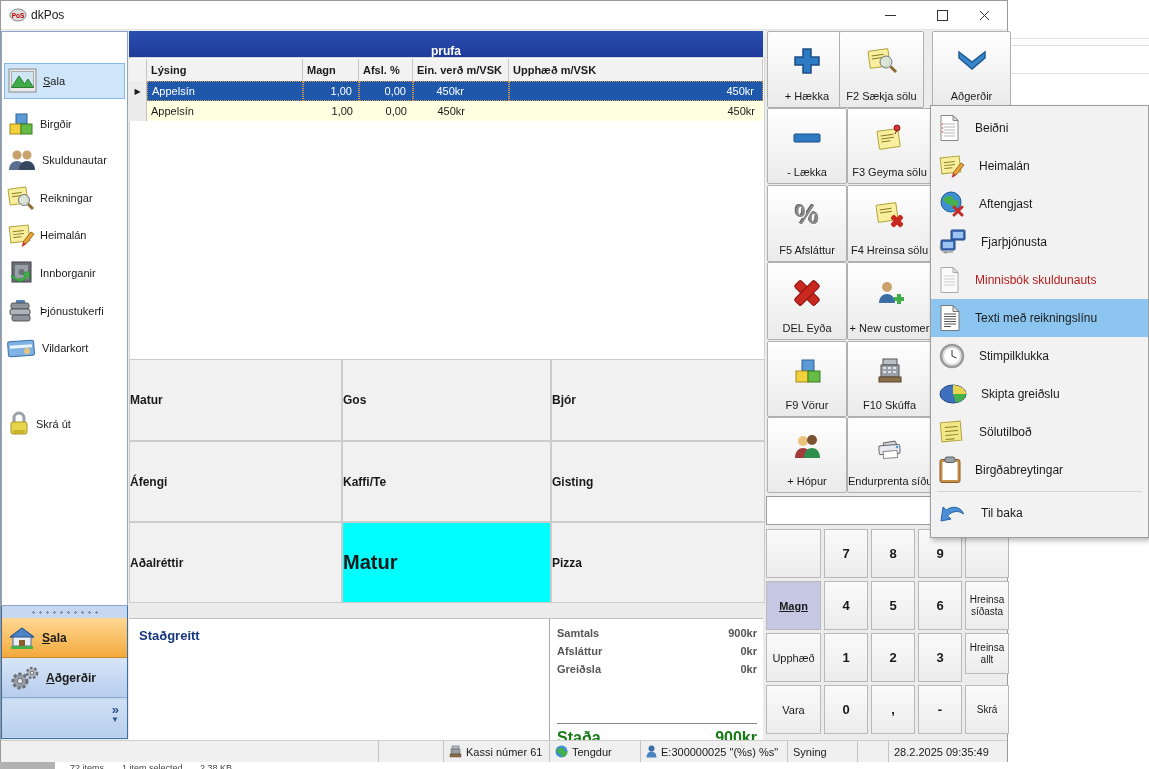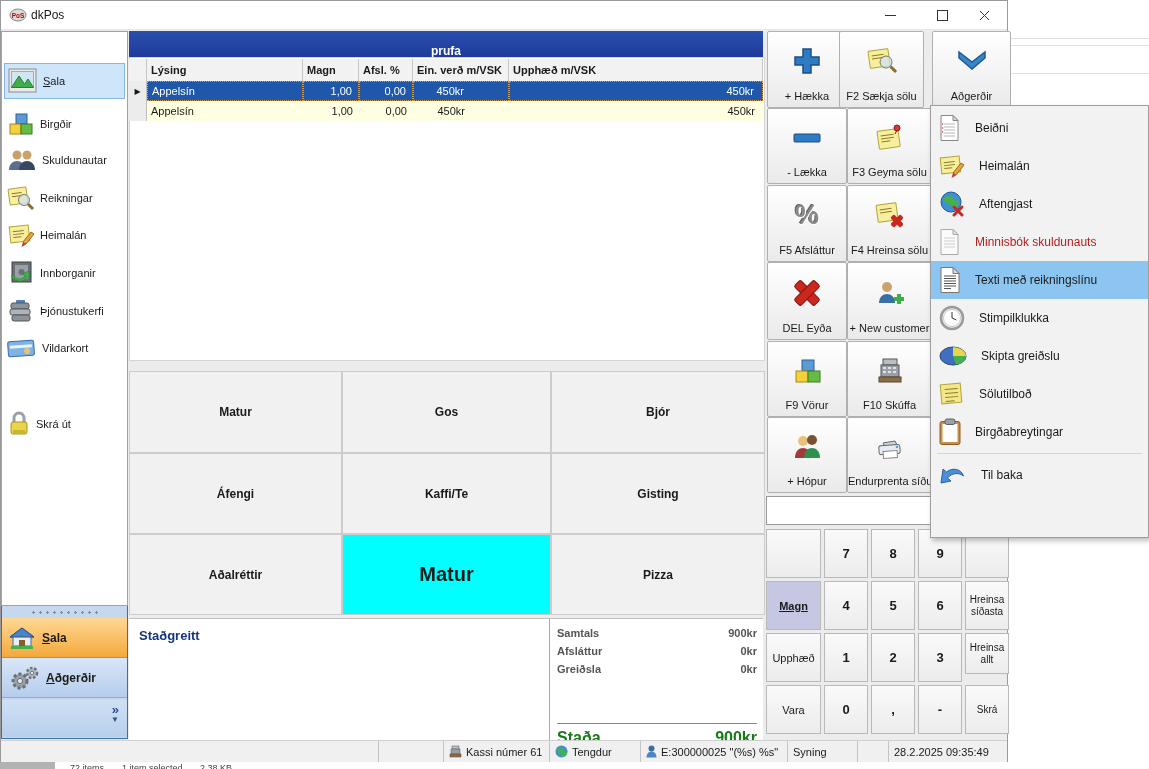--- a/index.html
+++ b/index.html
@@ -46,21 +46,21 @@
   .trow>div{box-sizing:border-box;display:flex;align-items:center;}
   .th{background:#f2f2f2;font-weight:bold;border-bottom:1px solid #a8a8a8;}
   .th>div{border-right:1px solid #c6c6c6;padding-left:4px;}
   .csel{width:18px;}.c1{width:156px;}.c2{width:56px;}.c3{width:54px;}.c4{width:96px;}.c5{width:254px;}
   .num{justify-content:flex-end;}
   .row-sel{background:#1f58ab;color:#fff;border:1px dotted #d29a4a;}
   .row-alt{background:#ffffe1;}
   .selbox{background:#ececec;border-right:1px solid #c0c0c0;justify-content:center;font-size:8px;}
 
   .cat{position:absolute;background:#f1f1f1;border:1px solid #cccccc;display:flex;align-items:center;
-    justify-content:center;font-weight:bold;font-size:12px;cursor:pointer;margin-top:12px;}
+    font-weight:bold;font-size:12px;cursor:pointer;}
   .cat.sel{background:#00ffff;font-size:20px;}
 
   .summary{position:absolute;left:128px;top:617px;width:634px;height:137px;background:#ffffff;border-top:1px solid #c0c0c0;}
   .pay-label{position:absolute;left:10px;top:9px;font-size:13px;font-weight:bold;color:#16367f;}
   .sum-divider{position:absolute;left:420px;top:0;width:1px;height:137px;background:#aaaaaa;}
   .sum-row{position:absolute;left:428px;width:200px;display:flex;justify-content:space-between;
     font-size:11px;font-weight:bold;color:#555;align-items:center;}
   .sum-hr{position:absolute;left:428px;top:104px;width:200px;height:1px;background:#888;}
   .total-row{position:absolute;left:428px;top:110px;width:200px;display:flex;justify-content:space-between;
     font-size:16px;font-weight:bold;color:#177a17;}
@@ -641,20 +641,31 @@
       <svg width="28" height="28">
         <circle cx="13" cy="12" r="10" fill="#3f8fd4" stroke="#1d5a94"></circle>
         <path d="M5 9 c3-3 7-4 10-2 c-1 3 2 4 5 3 c1 3 0 6-2 8 c-3 1-5-1-4-3 c-3 0-6-1-6-3 c-2 0-3-1-3-3z" fill="#46b04a"></path>
         <g stroke="#c62828" stroke-width="3" stroke-linecap="round">
             <line x1="16" y1="17" x2="24" y2="25"></line>
             <line x1="24" y1="17" x2="16" y2="25"></line>
           </g>
         </svg>
       <span>Aftengjast</span>
     </div>
+    <div class="mi">
+      <svg width="30" height="28">
+        <rect x="13" y="2" width="14" height="10" rx="1" fill="#3f6fbf" stroke="#23437a"></rect>
+          <rect x="15" y="4" width="10" height="6" fill="#9cc3ef"></rect>
+        <rect x="3" y="12" width="14" height="10" rx="1" fill="#3f6fbf" stroke="#23437a"></rect>
+          <rect x="5" y="14" width="10" height="6" fill="#9cc3ef"></rect>
+        <path d="M3 16 c-2.5 4 1 9 6 9" fill="none" stroke="#888"></path>
+          <path d="M6 24 h9" stroke="#777"></path>
+        </svg>
+      <span>Fjarþjónusta</span>
+    </div>
     <div class="mi dis">
       <svg width="24" height="28">
         <path d="M3 1.5 h12 l5 5 v20 h-17 z" fill="#fafafa" stroke="#aaa"></path>
           <path d="M15 1.5 l5 5 h-5 z" fill="#e5e5e5" stroke="#aaa"></path>
         <g stroke="#cfcfcf">
             <line x1="6" y1="10" x2="17" y2="10"></line>
             <line x1="6" y1="13" x2="17" y2="13"></line>
             <line x1="6" y1="16" x2="17" y2="16"></line>
             <line x1="6" y1="19" x2="17" y2="19"></line>
           </g>

